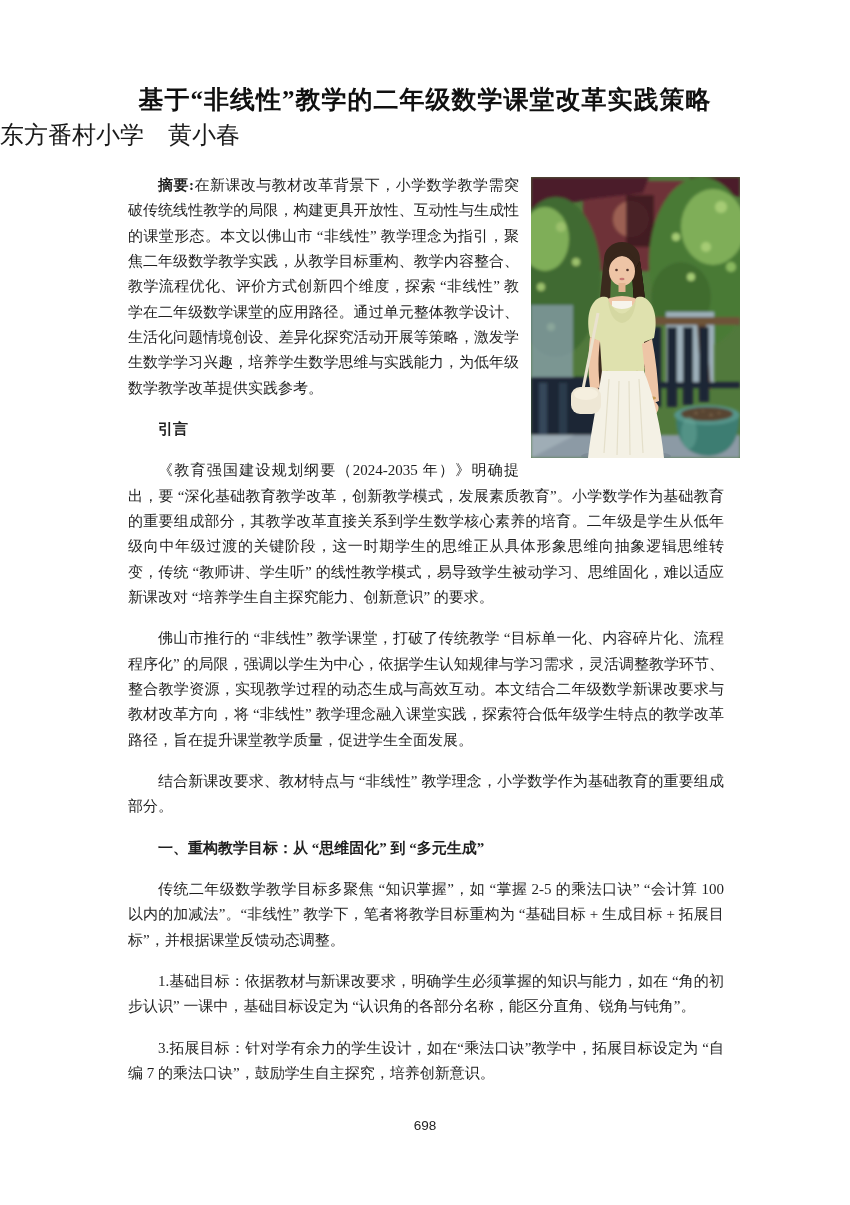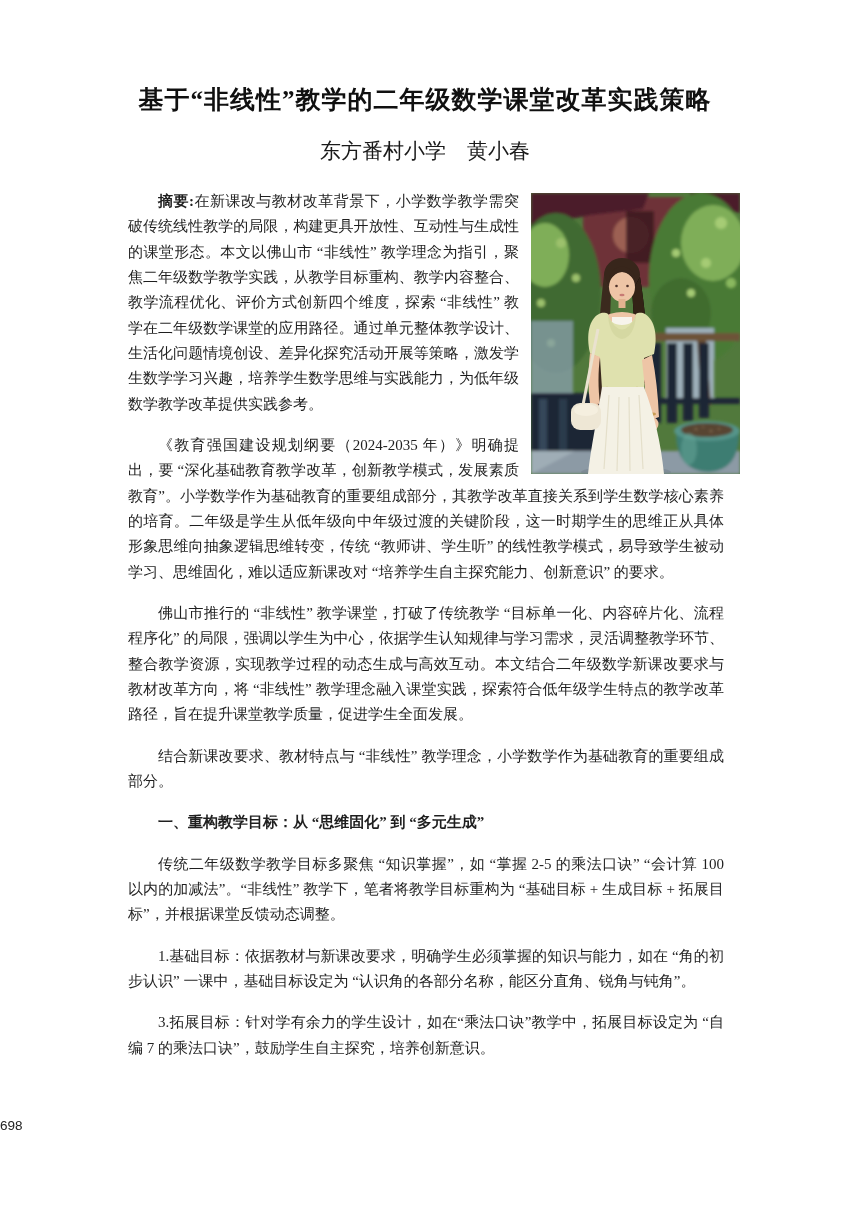--- a/index.html
+++ b/index.html
@@ -16,25 +16,25 @@
   }
   .title{
     text-align:center;
     font-size:25px;
     font-weight:bold;
     color:#101010;
     line-height:32px;
     letter-spacing:1px;
   }
   .author{
-    text-align:center;
-    font-size:21px;
+    text-align:left;
+    font-size:24px;
     color:#1a1a1a;
     line-height:24px;
-    margin-top:23px;
+    margin-top:7px;
   }
   .body{
     margin:26px 110px 0 112px;
     font-size:15px;
     line-height:25.33px;
     text-align:justify;
   }
   .body p{margin:16px;text-indent:2em;}
   .bold{font-weight:bold;}
   .first-intro{margin-top:7px !important;}
@@ -42,21 +42,21 @@
     float:right;
     width:209px;height:281px;
     margin:4px 0 4px 12px;
     overflow:hidden;
     background:#51793c;
   }
   .photo svg{display:block;width:209px;height:281px;}
   .pageno{
     position:absolute;
     top:1118px;left:0;right:0;
-    text-align:left;
+    text-align:center;
     font-size:13.5px;
     font-family:"Liberation Sans","DejaVu Sans",sans-serif;
     color:#222222;
   }
 </style>
 </head>
 <body>
 
 <div class="page">
 
@@ -170,20 +170,21 @@
           <path d="M67,136 L52,212" stroke="#eae2cf" stroke-width="3" fill="none"></path>
           <rect x="40" y="210" width="30" height="27" rx="9" fill="#eee7d5"></rect>
           <ellipse cx="55" cy="217" rx="12" ry="6" fill="#f5efdf"></ellipse>
         </g>
       </svg>
     </div>
 
     <p><span class="bold">摘要:</span><span>在新课改与教材改革背景下，小学数学教学需突破传统线性教学的局限，构建更具开放性、互动性与生成性的课堂形态。本文以佛山市 “非线性” 教学理念为指引，聚焦二年级数学教学实践，从教学目标重构、教学内容整合、教学流程优化、评价方式创新四个维度，探索 “非线性” 教学在二年级数学课堂的应用路径。通过单元整体教学设计、生活化问题情境创设、差异化探究活动开展等策略，激发学生数学学习兴趣，培养学生数学思维与实践能力，为低年级数学教学改革提供实践参考。</span></p>
 
 
+    <p class="bold">引言</p>
 
     <p class="first-intro">《教育强国建设规划纲要（2024-2035 年）》明确提出，要 “深化基础教育教学改革，创新教学模式，发展素质教育”。小学数学作为基础教育的重要组成部分，其教学改革直接关系到学生数学核心素养的培育。二年级是学生从低年级向中年级过渡的关键阶段，这一时期学生的思维正从具体形象思维向抽象逻辑思维转变，传统 “教师讲、学生听” 的线性教学模式，易导致学生被动学习、思维固化，难以适应新课改对 “培养学生自主探究能力、创新意识” 的要求。</p>
     <p>佛山市推行的 “非线性” 教学课堂，打破了传统教学 “目标单一化、内容碎片化、流程程序化” 的局限，强调以学生为中心，依据学生认知规律与学习需求，灵活调整教学环节、整合教学资源，实现教学过程的动态生成与高效互动。本文结合二年级数学新课改要求与教材改革方向，将 “非线性” 教学理念融入课堂实践，探索符合低年级学生特点的教学改革路径，旨在提升课堂教学质量，促进学生全面发展。</p>
     <p>结合新课改要求、教材特点与 “非线性” 教学理念，小学数学作为基础教育的重要组成部分。</p>
 
     <p class="bold">一、重构教学目标：从 “思维固化” 到 “多元生成”</p>
     <p>传统二年级数学教学目标多聚焦 “知识掌握”，如 “掌握 2-5 的乘法口诀” “会计算 100 以内的加减法”。“非线性” 教学下，笔者将教学目标重构为 “基础目标 + 生成目标 + 拓展目标”，并根据课堂反馈动态调整。</p>
     <p>1.基础目标：依据教材与新课改要求，明确学生必须掌握的知识与能力，如在 “角的初步认识” 一课中，基础目标设定为 “认识角的各部分名称，能区分直角、锐角与钝角”。</p>
     <p>3.拓展目标：针对学有余力的学生设计，如在“乘法口诀”教学中，拓展目标设定为 “自编 7 的乘法口诀”，鼓励学生自主探究，培养创新意识。</p>
 

